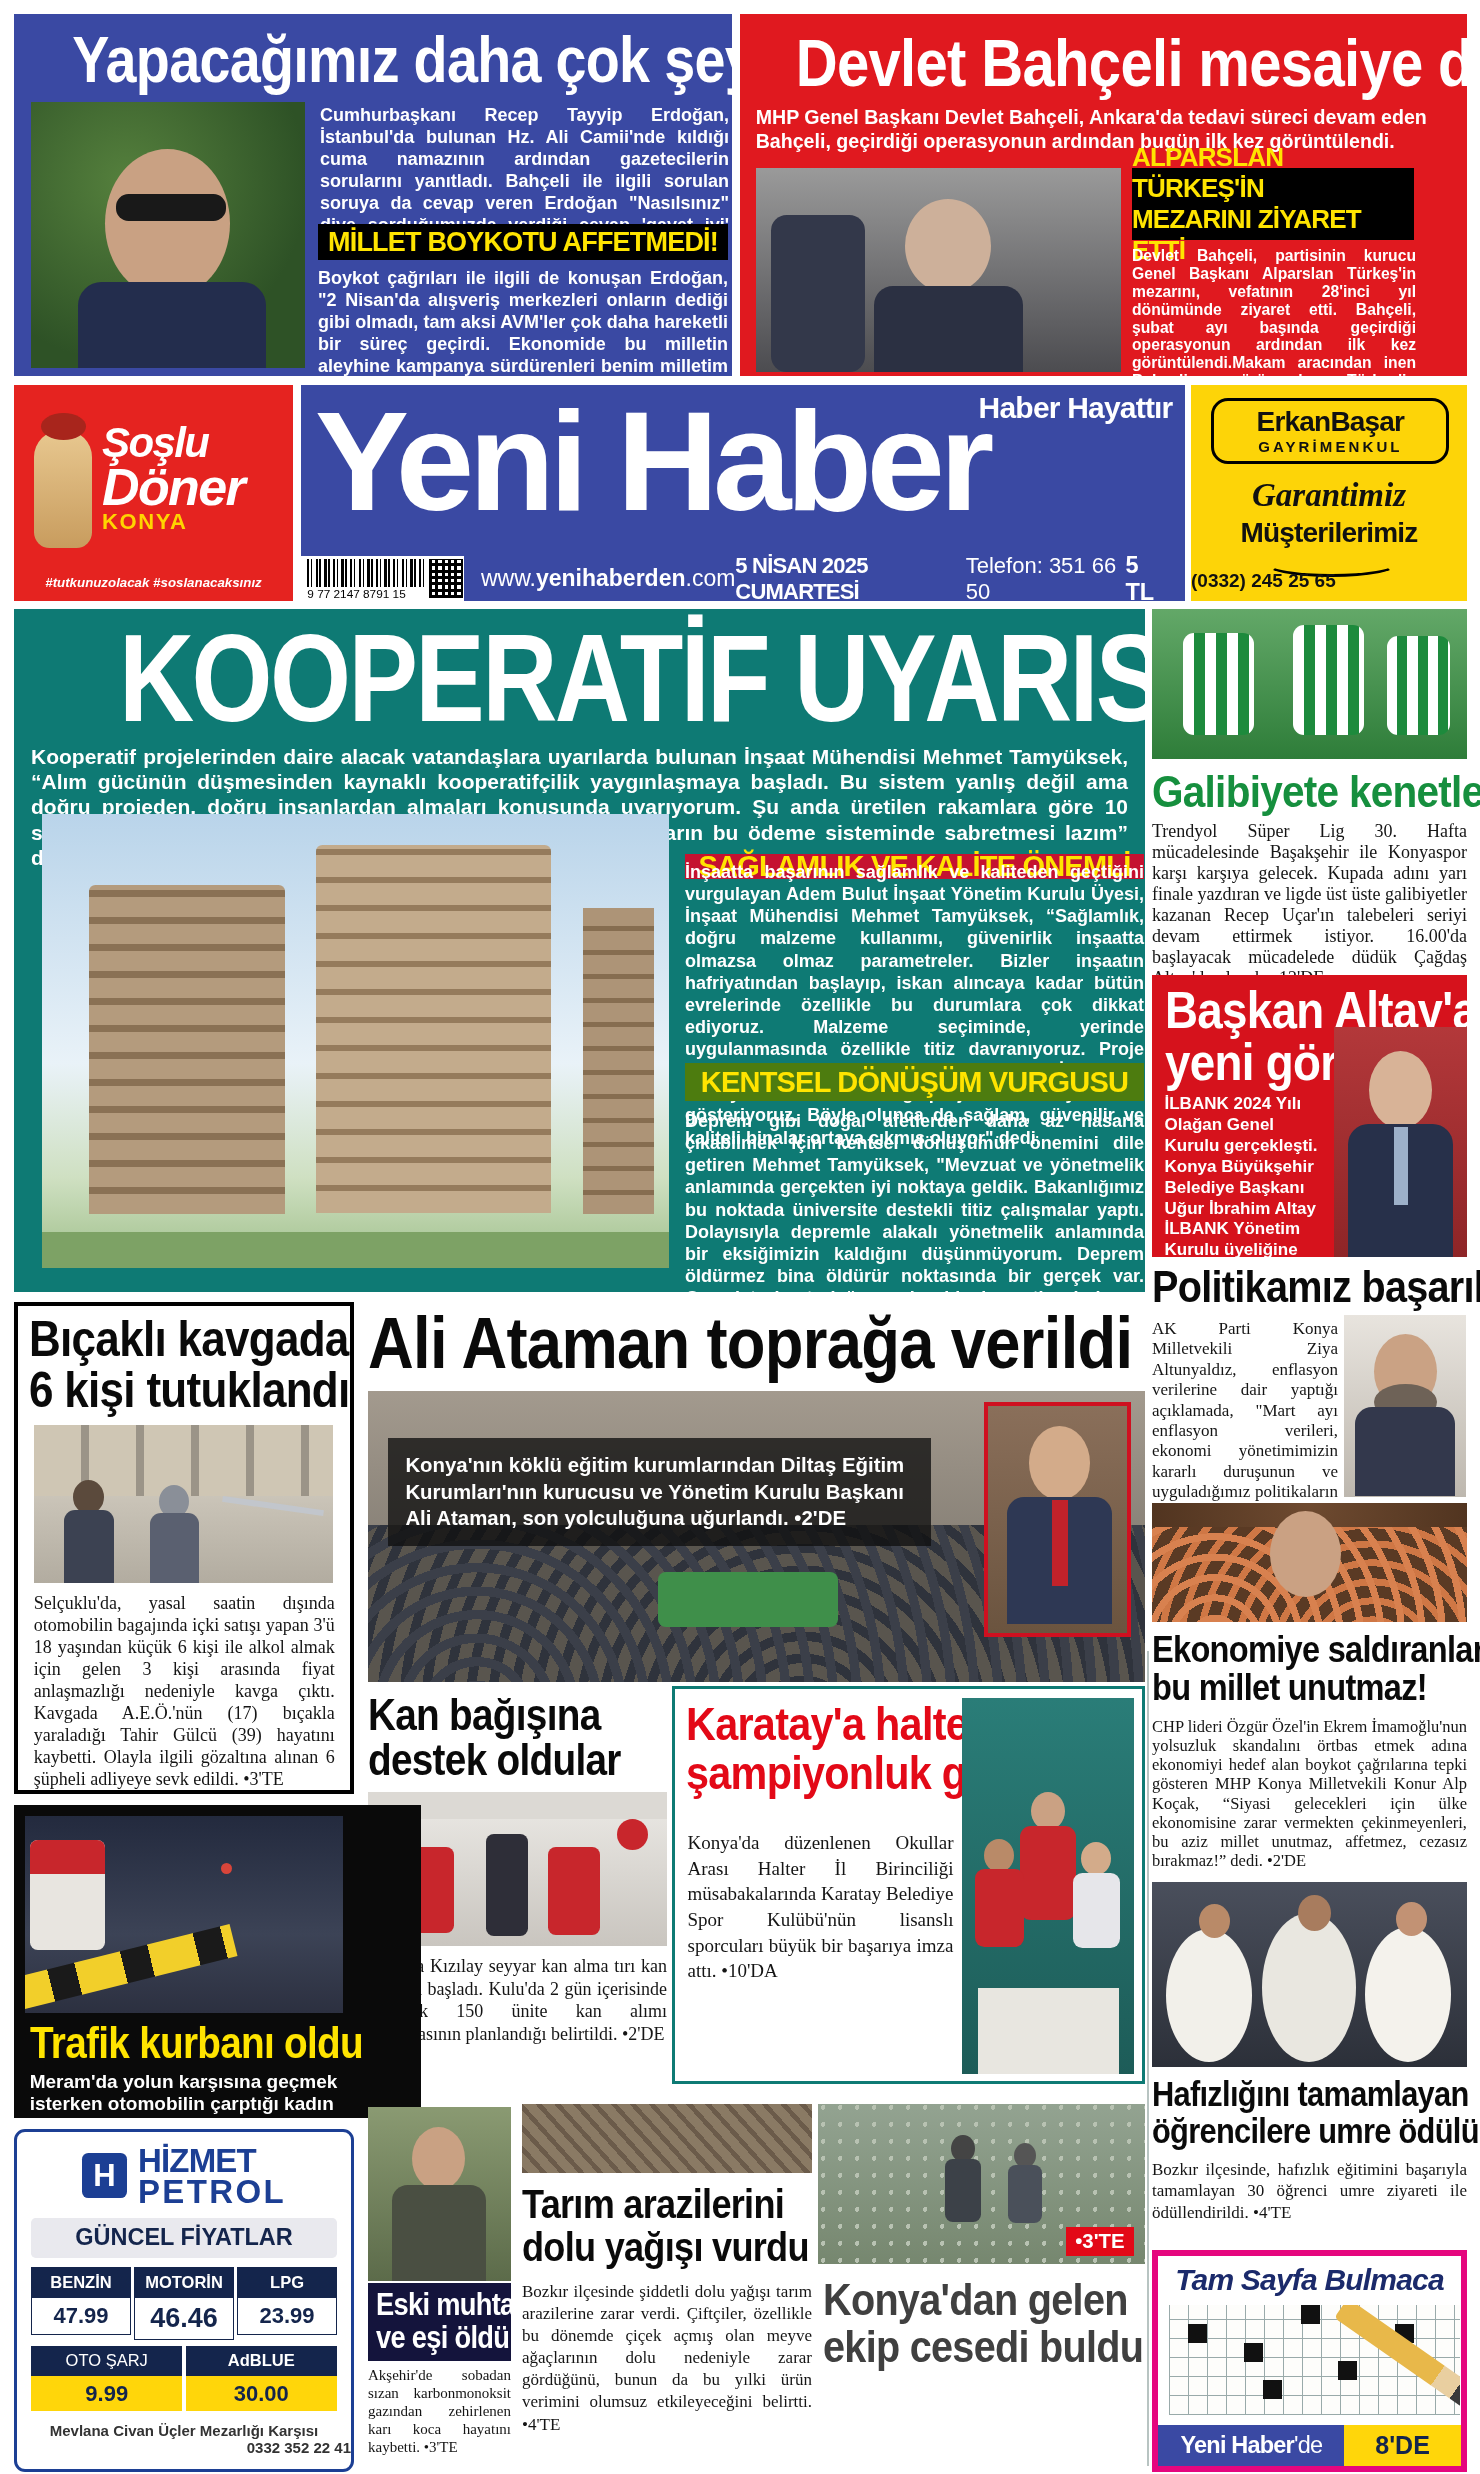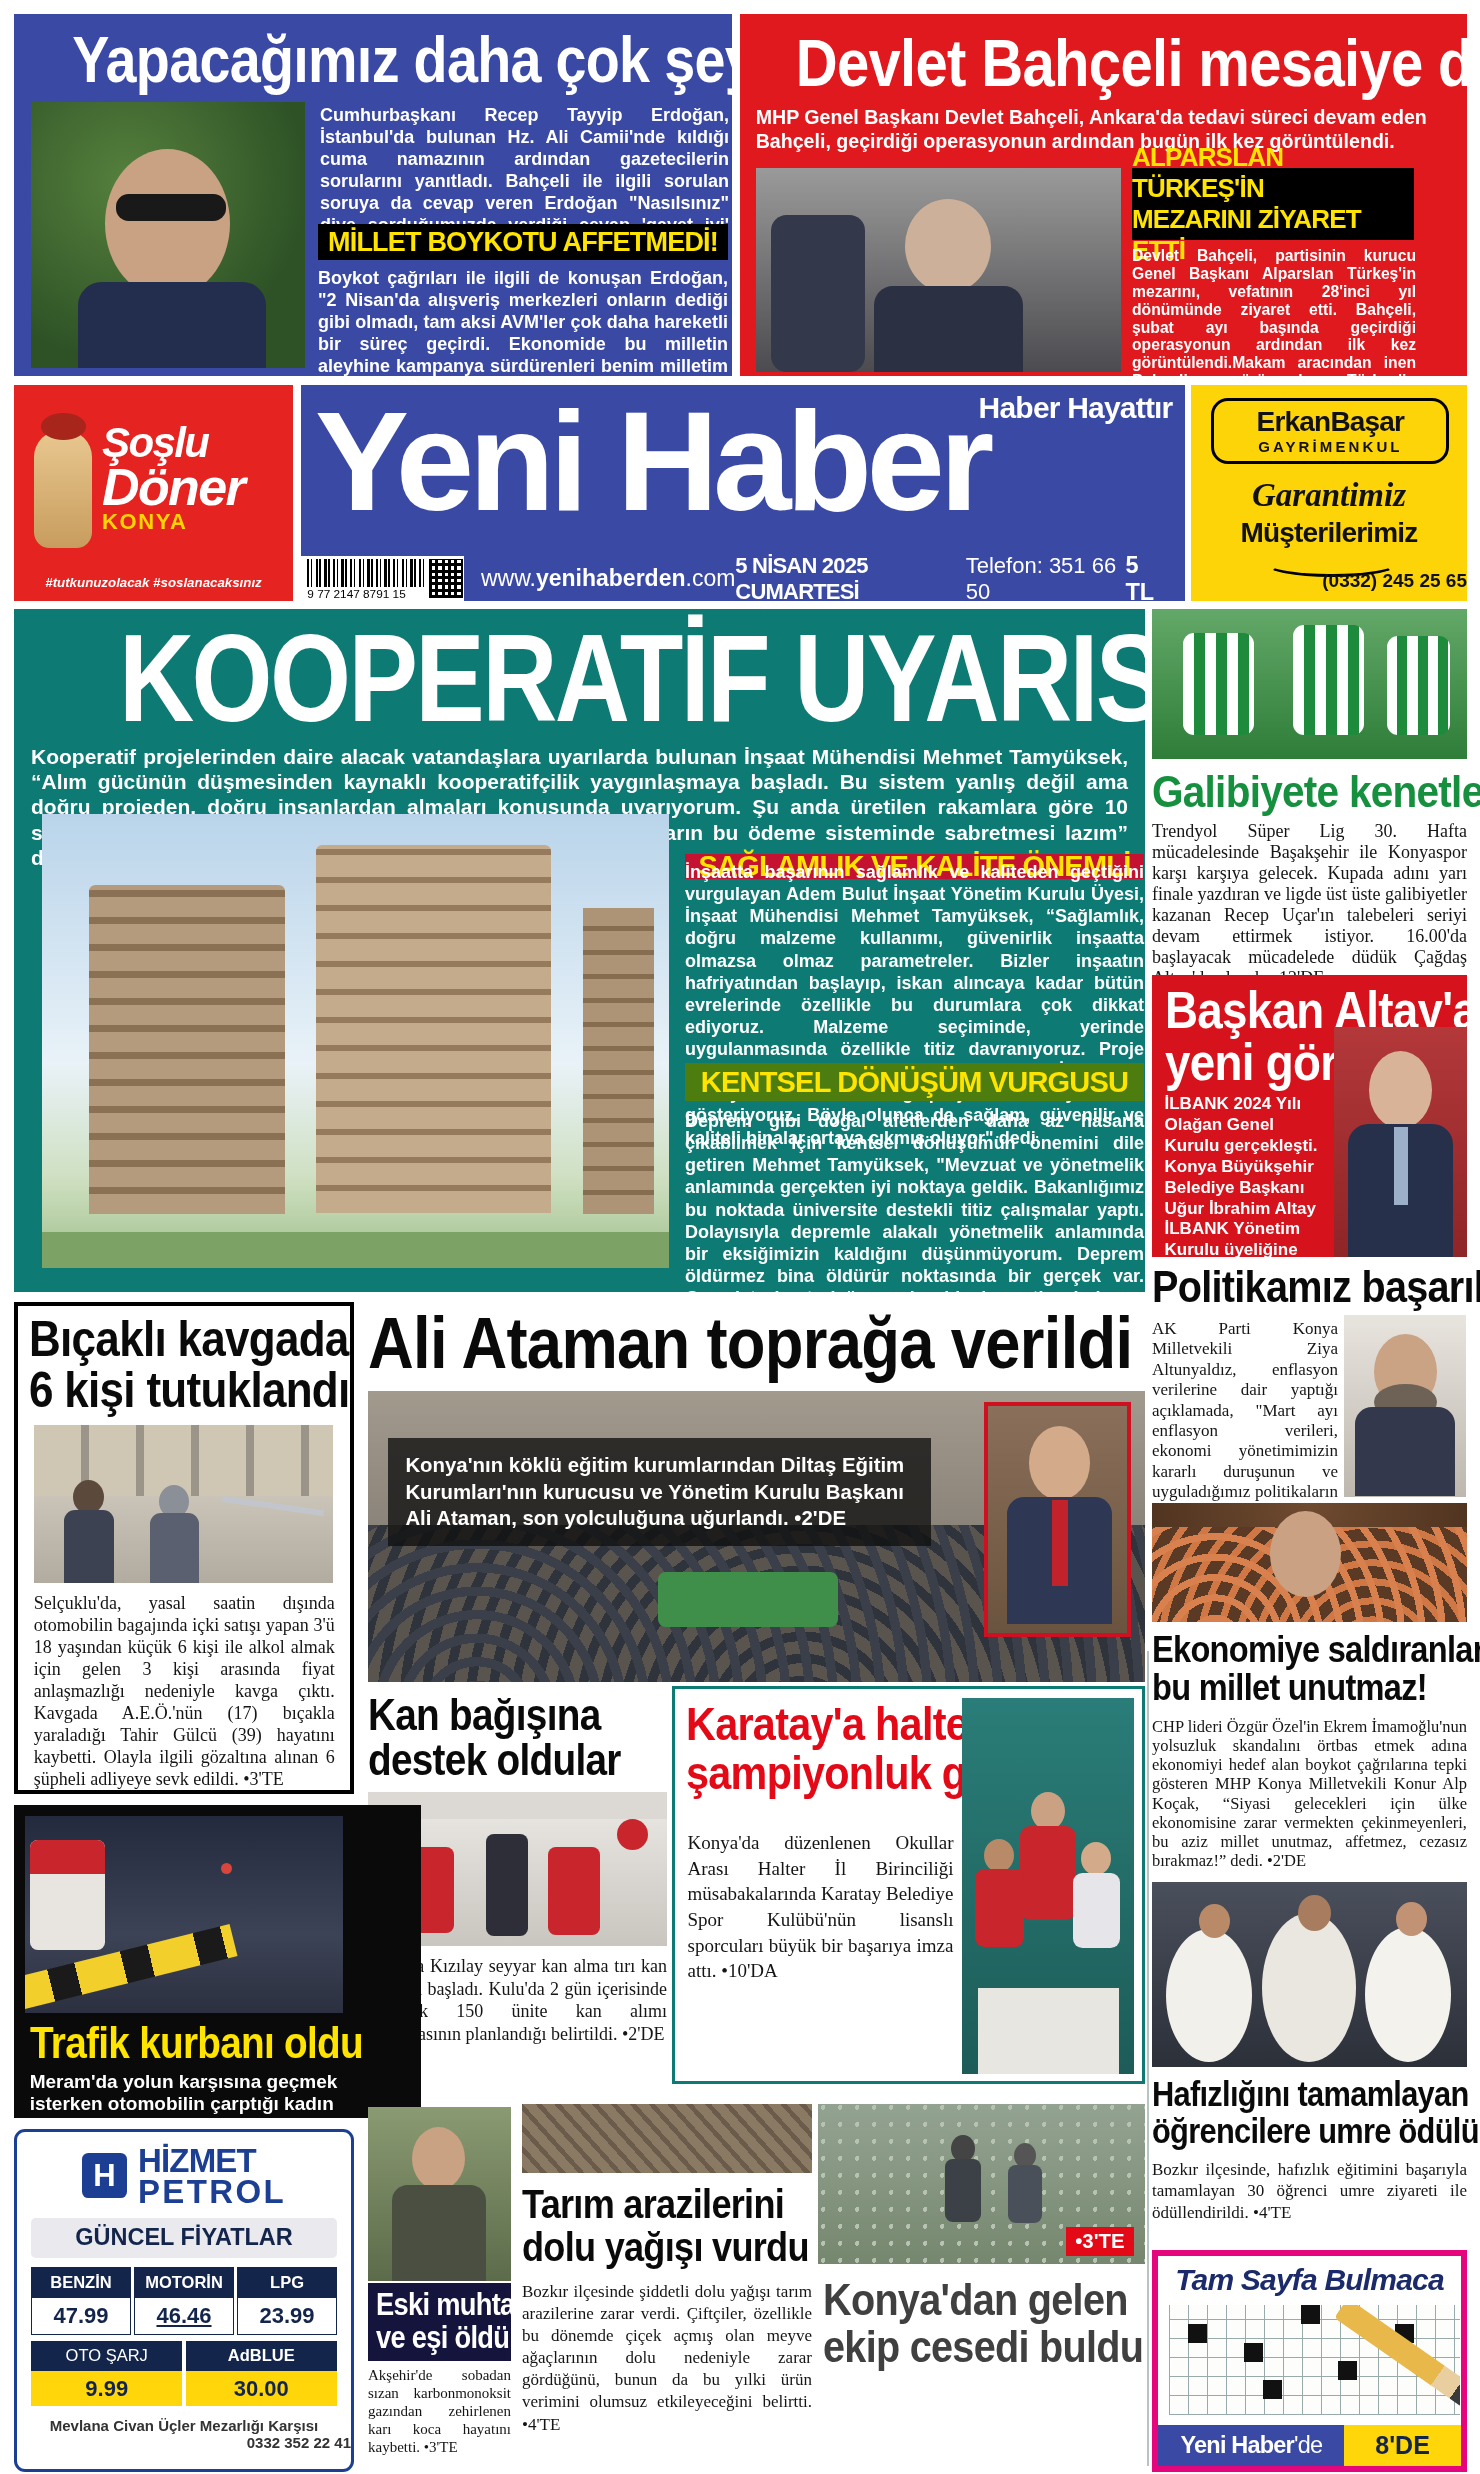--- a/index.html
+++ b/index.html
@@ -91,21 +91,21 @@
   </div>
 
   <div class="abs" style="left:1191px;top:385px;width:276px;height:216px;background:#fdd408;">
     <div class="abs" style="left:20.4px;top:12.5px;width:232px;height:60px;border:3.9px solid #000;border-radius:17px;background:#fdd408;display:flex;flex-direction:column;align-items:center;justify-content:center;">
       <span style="font-weight:700;font-size:28px;letter-spacing:-0.8px;">ErkanBaşar</span>
       <span style="font-weight:700;font-size:15px;letter-spacing:3.1px;">GAYRİMENKUL</span>
     </div>
     <div class="abs" style="left:0;top:92px;width:100%;text-align:center;font-family:'Liberation Serif',serif;font-style:italic;font-weight:700;font-size:33px;color:#111;">Garantimiz</div>
     <div class="abs" style="left:0;top:132px;width:100%;text-align:center;font-weight:700;font-size:28px;letter-spacing:-0.8px;color:#111;">Müşterilerimiz</div>
     <div class="abs" style="left:75px;top:166px;width:125px;height:20.4px;border:3.9px solid transparent;border-bottom-color:#000;border-radius:50%;"></div>
-    <div class="abs" style="left:0;bottom:9.4px;width:100%;text-align:right;font-weight:700;font-size:19px;color:#111;">(0332) 245 25 65</div>
+    <div class="abs" style="left:0;bottom:9.4px;width:100%;text-align:left;font-weight:700;font-size:19px;color:#111;">(0332) 245 25 65</div>
   </div>
 
   <div class="abs" style="left:14px;top:609px;width:1131px;height:683px;background:#0e7a74;">
     <div class="ctr abs hl" style="top:6.3px;left:0;color:#fff;font-size:124px;letter-spacing:-3.1px;">
       <span class="sqz" style="--sx:.84">KOOPERATİF UYARISI!</span>
     </div>
     <div class="abs sansb" style="left:17px;top:135px;width:1097px;color:#fff;font-size:21px;line-height:1.2;">Kooperatif projelerinden daire alacak vatandaşlara uyarılarda bulunan İnşaat Mühendisi Mehmet Tamyüksek, “Alım gücünün düşmesinden kaynaklı kooperatifçilik yaygınlaşmaya başladı. Bu sistem yanlış değil ama doğru projeden, doğru insanlardan almaları konusunda uyarıyorum. Şu anda üretilen rakamlara göre 10 seneden aşağı ev sahibi olma imkanı yok. Bu sebeple insanların bu ödeme sisteminde sabretmesi lazım” dedi.</div>
     <div class="photo" style="left:28px;top:205px;width:627px;height:454px;background:linear-gradient(#b9d4ea,#e9f2f8 55%,#cfe0c2 80%,#9fbf8a);">
       <div class="rect" style="left:47px;top:71px;width:196px;height:329px;background:repeating-linear-gradient(0deg,#b49b7d 0 20.4px,#8a7154 20.4px 27px),#b49b7d;border-radius:6.3px 6.3px 0 0;"></div>
       <div class="rect" style="left:274px;top:31px;width:235px;height:368px;background:repeating-linear-gradient(0deg,#c3ab8c 0 22px,#957b5c 22px 28px),#c3ab8c;border-radius:6.3px 6.3px 0 0;"></div>
@@ -261,21 +261,21 @@
       </div>
     </div>
     <div style="margin:11px 14px 0;background:#e9e9ee;color:#14254c;font-weight:700;font-size:23.5px;text-align:center;padding:6.3px 0;border-radius:4.7px;">GÜNCEL FİYATLAR</div>
     <div style="display:flex;margin:9.4px 14px 0;gap:3.1px;">
       <div style="flex:1;text-align:center;">
         <div style="background:#14254c;color:#fff;font-weight:700;font-size:16.5px;padding:5.5px 0;">BENZİN</div>
         <div style="border:1.6px solid #14254c;color:#14254c;font-weight:700;font-size:22px;padding:4.7px 0;">47.99</div>
       </div>
       <div style="flex:1;text-align:center;">
         <div style="background:#14254c;color:#fff;font-weight:700;font-size:16.5px;padding:5.5px 0;">MOTORİN</div>
-        <div style="border:1.6px solid #14254c;color:#14254c;font-weight:700;font-size:22px;padding:4.7px 0;text-decoration:underline;">46.46</div>
+        <div style="border:1.6px solid #14254c;color:#14254c;font-weight:700;font-size:27px;padding:4.7px 0;">46.46</div>
       </div>
       <div style="flex:1;text-align:center;">
         <div style="background:#14254c;color:#fff;font-weight:700;font-size:16.5px;padding:5.5px 0;">LPG</div>
         <div style="border:1.6px solid #14254c;color:#14254c;font-weight:700;font-size:22px;padding:4.7px 0;">23.99</div>
       </div>
     </div>
     <div style="display:flex;margin:6.3px 14px 0;gap:3.1px;">
       <div style="flex:1;text-align:center;">
         <div style="background:#14254c;color:#fff;font-weight:400;font-size:16.5px;padding:5.5px 0;">OTO ŞARJ</div>
         <div style="background:#ffd60a;color:#14254c;font-weight:700;font-size:22px;padding:4.7px 0;">9.99</div>

